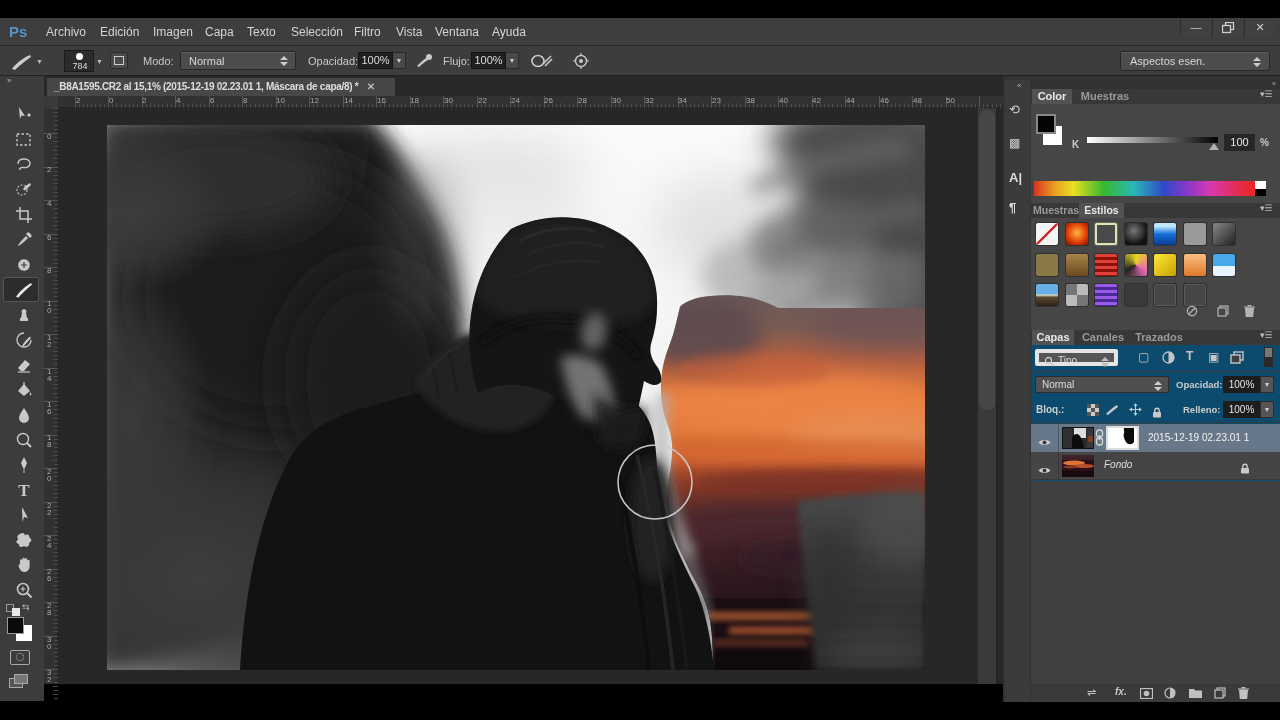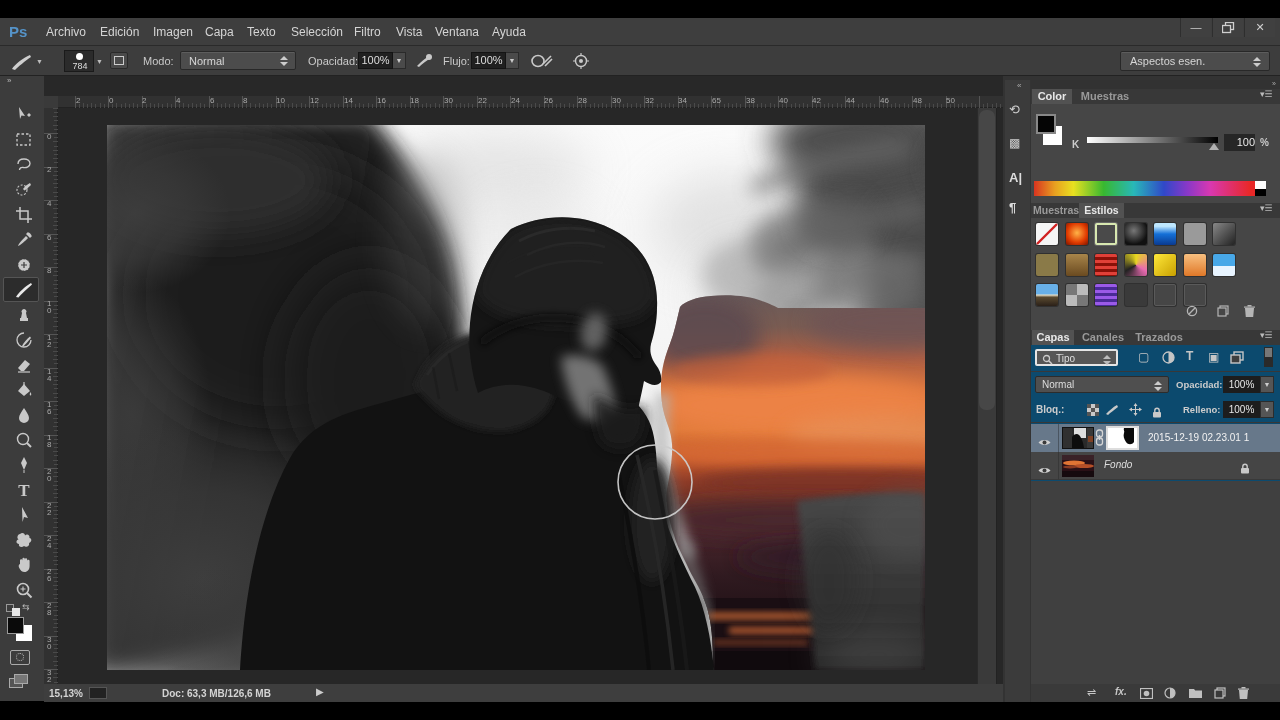--- a/index.html
+++ b/index.html
@@ -123,20 +123,23 @@
     <div class="dd abs" style="left:1120px;top:5px;width:150px;height:20px;line-height:19px">
       <span style="padding-left:9px">Aspectos esen.</span>
       <div class="updn abs" style="right:7px;top:5px">
           <div class="u"></div>
           <div class="d"></div>
         </div>
     </div>
   </div>
 
   <div id="tabstrip" class="abs"></div>
+  <div id="doctab" class="abs">_B8A1595.CR2 al 15,1% (2015-12-19 02.23.01 1, Máscara de capa/8) *
+    <span style="color:#bbb;padding-left:6px">✕</span>
+  </div>
 
   <div id="toolbar" class="abs">
     <span class="abs" style="left:7px;top:0px;font-size:8px;color:#bbb">»</span>
     <div id="toolicons">
         <div class="tool abs" style="left:11px;top:29px"><svg width="20" height="20" viewBox="0 0 20 20">
             <path d="M5 2 L11 11 L7.5 10.5 L6 14 Z" fill="#c9c9c9"></path>
             <path d="M13 10 h4 M15 8 v4 M14 9 l2 2 M16 9 l-2 2" stroke="#c9c9c9" stroke-width="1"></path>
           </svg></div>
         <div class="tool abs" style="left:11px;top:54px"><svg width="20" height="20" viewBox="0 0 20 20">
             <rect x="3" y="4" width="13" height="11" fill="none" stroke="#c9c9c9" stroke-width="1.3" stroke-dasharray="2.5 2"></rect>
@@ -459,21 +462,21 @@
       <span class="rnum" style="left:319px;top:0px">16</span>
       <span class="rnum" style="left:352px;top:0px">18</span>
       <span class="rnum" style="left:386px;top:0px">30</span>
       <span class="rnum" style="left:420px;top:0px">22</span>
       <span class="rnum" style="left:453px;top:0px">24</span>
       <span class="rnum" style="left:486px;top:0px">26</span>
       <span class="rnum" style="left:520px;top:0px">28</span>
       <span class="rnum" style="left:554px;top:0px">30</span>
       <span class="rnum" style="left:587px;top:0px">32</span>
       <span class="rnum" style="left:620px;top:0px">34</span>
-      <span class="rnum" style="left:654px;top:0px">65</span>
+      <span class="rnum" style="left:654px;top:0px">23</span>
       <span class="rnum" style="left:688px;top:0px">38</span>
       <span class="rnum" style="left:721px;top:0px">40</span>
       <span class="rnum" style="left:754px;top:0px">42</span>
       <span class="rnum" style="left:788px;top:0px">44</span>
       <span class="rnum" style="left:822px;top:0px">46</span>
       <span class="rnum" style="left:855px;top:0px">48</span>
       <span class="rnum" style="left:888px;top:0px">50</span>
     </div>
   <div id="vruler" class="abs">
       <div class="abs" style="left:0;top:3.5px;width:14px;height:1px;background:#555"></div>
@@ -837,26 +840,20 @@
 
 <ellipse cx="487" cy="207" rx="13" ry="19" fill="#6a6a6a" transform="rotate(10 487 207)" filter="url(#b6)" opacity="0.9"></ellipse>
 <path d="M 454 232 C 468 228 483 231 495 240 C 502 254 507 271 509 288 C 499 297 486 298 474 291 C 463 273 456 252 454 232 Z" fill="#848484" opacity="0.85" filter="url(#b6)"></path>
 
 <path d="M 487 268 C 497 276 509 282 521 284 C 528 284 534 283 538 280 C 540 293 538 307 532 317 C 520 327 505 327 494 317 C 488 302 486 285 487 268 Z" fill="#1a1a1a" opacity="0.9" filter="url(#b6)"></path>
 
 <circle cx="548" cy="357" r="37" fill="none" stroke="#cccccc" stroke-width="1.6" opacity="0.95"></circle>
 </g>
 </svg></div>
 
-  <div id="statusbar" class="abs">
-    <span class="abs" style="left:5px;top:4px;font-size:10px;color:#d4d4d4;font-weight:bold">15,13%</span>
-    <div class="abs" style="left:45px;top:3px;width:18px;height:12px;background:#222;border:1px solid #555"></div>
-    <span class="abs" style="left:118px;top:4px;font-size:10px;color:#d4d4d4;font-weight:bold">Doc: 63,3 MB/126,6 MB</span>
-    <span class="abs" style="left:272px;top:2px;font-size:10px;color:#ccc">▶</span>
-  </div>
 
   <div id="dock" class="abs"></div>
   <div id="istrip" class="abs">
     <span class="abs" style="left:12px;top:1px;color:#aaa;font-size:8px">«</span>
     <div class="abs" style="left:4px;top:22px;width:16px;height:16px;color:#ccc;font-size:13px">⟲</div>
     <div class="abs" style="left:4px;top:56px;width:16px;height:16px;color:#ccc;font-size:12px">▩</div>
     <div class="abs" style="left:4px;top:90px;width:16px;height:16px;color:#ddd;font-size:13px;font-weight:bold">A|</div>
     <div class="abs" style="left:4px;top:120px;width:16px;height:16px;color:#ddd;font-size:13px;font-weight:bold">¶</div>
   </div>
   <div id="mainpanel" class="abs">
@@ -869,21 +866,21 @@
       <div class="ptabrow abs" style="top:0">
         <div class="ptab active abs" style="left:1px;width:40px">Color</div>
         <div class="ptab inactive abs" style="left:44px;width:60px">Muestras</div>
         <span class="pmenu abs">▾☰</span>
       </div>
       <div class="abs" style="left:12px;top:37px;width:19px;height:19px;background:#fff"></div>
       <div class="abs" style="left:5px;top:25px;width:20px;height:20px;background:#050505;border:2px solid #888"></div>
       <span class="abs" style="left:41px;top:50px;color:#ccc;font-size:10px;font-weight:bold">K</span>
       <div class="abs" style="left:56px;top:48px;width:131px;height:6px;background:linear-gradient(to right,#fff,#000)"></div>
       <div class="abs" style="left:178px;top:54px;width:0;height:0;border-left:5px solid transparent;border-right:5px solid transparent;border-bottom:7px solid #b0b0b0"></div>
-      <div class="abs" style="left:193px;top:45px;width:31px;height:17px;background:#262626;color:#e8e8e8;font-size:11px;text-align:right;line-height:16px">100</div>
+      <div class="abs" style="left:193px;top:45px;width:31px;height:17px;background:#262626;color:#e8e8e8;font-size:11px;text-align:center;line-height:16px">100</div>
       <span class="abs" style="left:229px;top:48px;color:#ccc;font-size:10px;font-weight:bold">%</span>
       <div class="abs" style="left:3px;top:92px;width:232px;height:15px;background:linear-gradient(to right,#d83420 0%,#e8a020 9%,#e8e020 17%,#38b830 30%,#28b8b8 43%,#3048c8 56%,#8838c8 66%,#d838b0 76%,#e82828 93%)"></div>
       <div class="abs" style="left:224px;top:92px;width:11px;height:8px;background:#fff"></div>
       <div class="abs" style="left:224px;top:100px;width:11px;height:7px;background:#000"></div>
     </div>
 
     <div class="abs" style="left:0;top:123px;width:249px;height:127px;background:#464646">
       <div class="ptabrow abs" style="top:0">
         <div class="ptab inactive abs" style="left:2px;width:46px;font-size:10.5px">Muestras</div>
         <div class="ptab active abs" style="left:48px;width:45px;font-size:10.5px">Estilos</div>
@@ -931,21 +928,21 @@
     </div>
 
     <div class="abs" style="left:0;top:250px;width:249px;height:372px;background:#0c4a6e">
       <div class="ptabrow abs" style="top:0">
         <div class="ptab active abs" style="left:1px;width:42px">Capas</div>
         <div class="ptab inactive abs" style="left:46px;width:52px">Canales</div>
         <div class="ptab inactive abs" style="left:100px;width:56px">Trazados</div>
         <span class="pmenu abs">▾☰</span>
       </div>
 
-      <div class="abs" style="left:4px;top:19px;width:83px;height:17px;background:#565656;border:2px solid #e5e5e5;border-radius:2px;color:#ddd;font-size:10px;line-height:16px">
+      <div class="abs" style="left:4px;top:19px;width:83px;height:17px;background:#565656;border:4px solid #e5e5e5;border-radius:2px;color:#ddd;font-size:10px;line-height:16px">
         <svg style="position:absolute;left:5px;top:3px" width="11" height="11" viewBox="0 0 11 11">
             <circle cx="4.5" cy="4.5" r="3" fill="none" stroke="#ccc" stroke-width="1.3"></circle>
             <path d="M7 7 L10 10" stroke="#ccc" stroke-width="1.5"></path>
           </svg><span style="padding-left:19px">Tipo</span>
         <div class="updn abs" style="right:4px;top:4px">
             <div class="u" style="border-bottom-color:#bbb"></div>
             <div class="d" style="border-top-color:#bbb"></div>
           </div>
       </div>
       <span class="abs licon" style="left:107px;top:20px;font-size:12px">▢</span>

